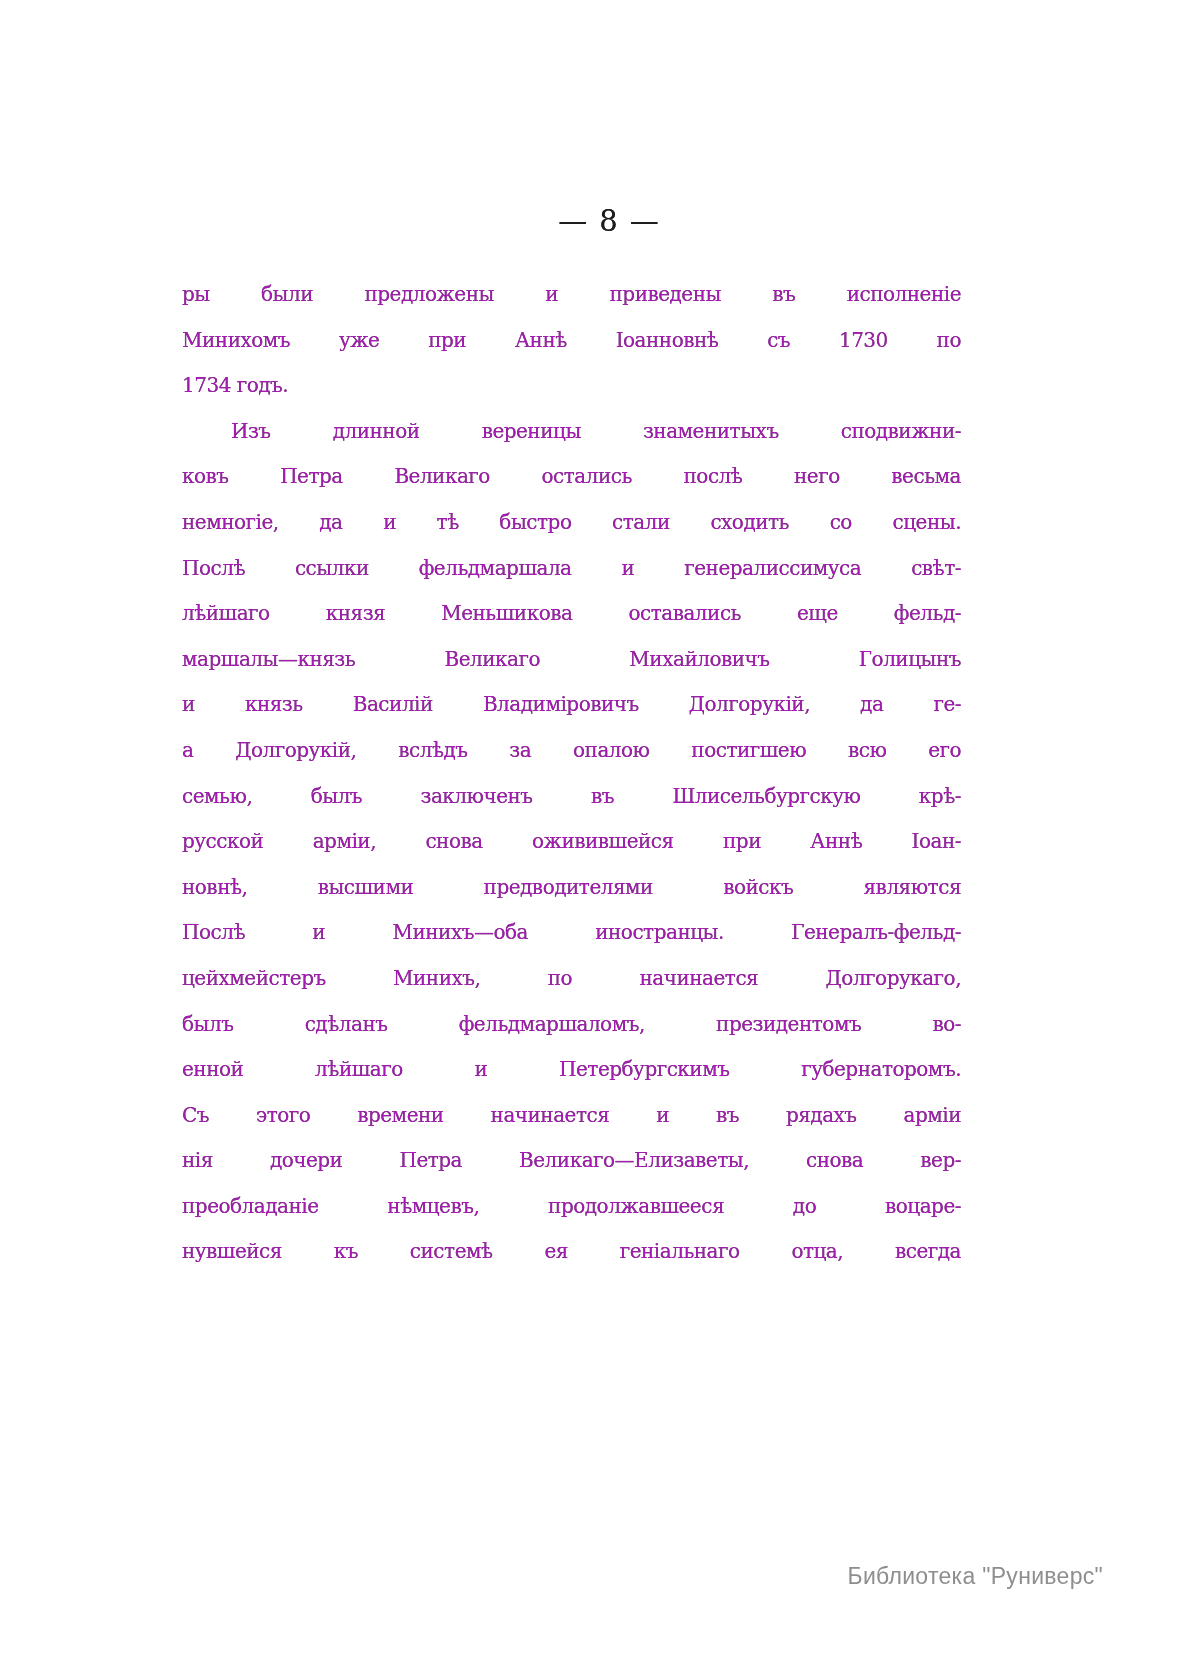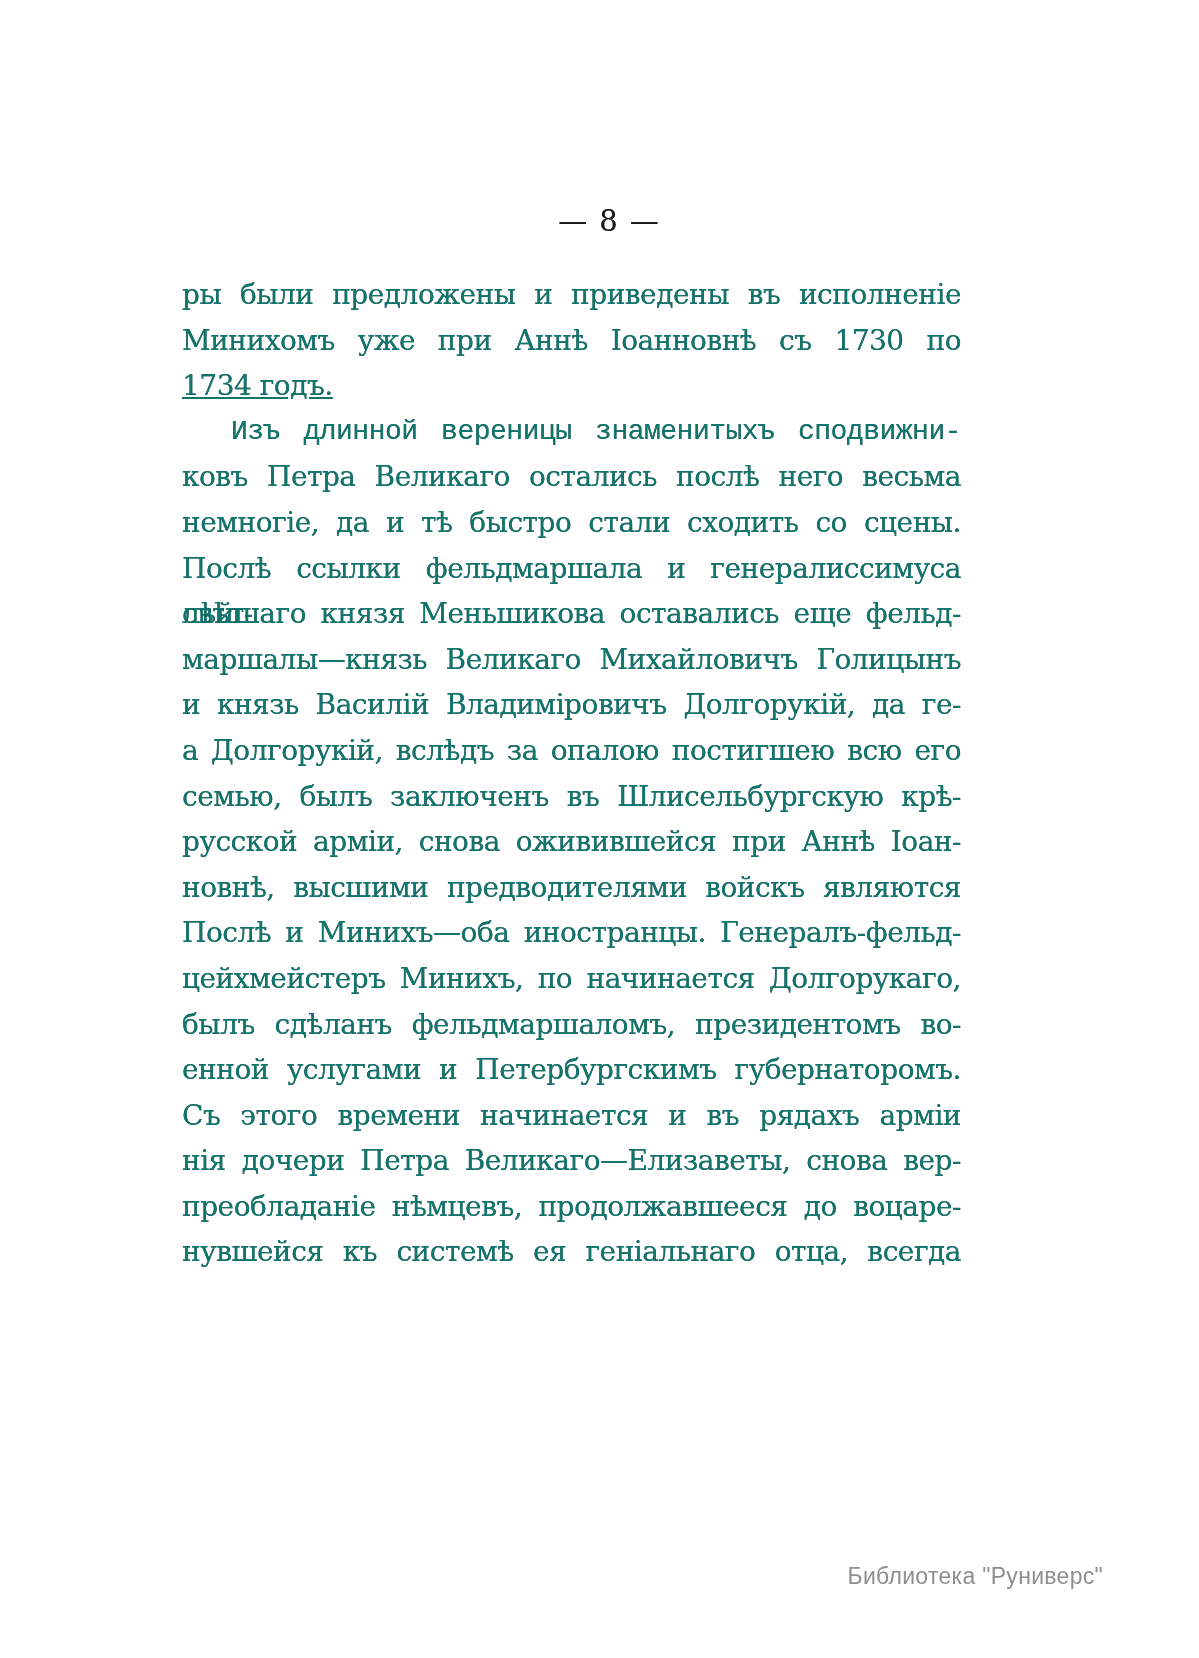--- a/index.html
+++ b/index.html
@@ -34,41 +34,39 @@
   }
   .page-header .num {
     display: inline-block;
     margin: 0 12px;
   }
   .text-block {
     position: absolute;
     top: 272px;
     left: 182px;
     width: 779px;
-    color: #0f766e;
-    font-size: 28px;
+    color: #a21caf;
+    font-size: 20px;
     letter-spacing: -0.5px;
     text-shadow: 0 0 0.6px rgba(0,0,0,0.65);
   }
   .line {
     height: 45.6px;
     line-height: 45.6px;
     text-align: justify;
     text-align-last: justify;
     -moz-text-align-last: justify;
     white-space: normal;
   }
   .line.para-end {
     text-align-last: left;
-    text-decoration: underline;
     -moz-text-align-last: left;
   }
   .line.indent {
     text-indent: 49px;
-    font-family: Liberation Mono, monospace;
   }
   .watermark {
     position: absolute;
     top: 1563px;
     right: 96px;
     font-family: "Liberation Sans", sans-serif;
     font-size: 23px;
     letter-spacing: 0.3px;
     color: #8e8e8e;
     white-space: nowrap;
@@ -94,21 +92,21 @@
     <div class="line">лѣйшаго князя Меньшикова оставались еще фельд-</div>
     <div class="line">маршалы—князь Великаго Михайловичъ Голицынъ</div>
     <div class="line">и князь Василій Владиміровичъ Долгорукій, да ге-</div>
     <div class="line">а Долгорукій, вслѣдъ за опалою постигшею всю его</div>
     <div class="line">семью, былъ заключенъ въ Шлисельбургскую крѣ-</div>
     <div class="line">русской арміи, снова оживившейся при Аннѣ Іоан-</div>
     <div class="line">новнѣ, высшими предводителями войскъ являются</div>
     <div class="line">Послѣ и Минихъ—оба иностранцы. Генералъ-фельд-</div>
     <div class="line">цейхмейстеръ Минихъ, по начинается Долгорукаго,</div>
     <div class="line">былъ сдѣланъ фельдмаршаломъ, президентомъ во-</div>
-    <div class="line">енной услугами и Петербургскимъ губернаторомъ.</div>
+    <div class="line">енной лѣйшаго и Петербургскимъ губернаторомъ.</div>
     <div class="line">Съ этого времени начинается и въ рядахъ арміи</div>
     <div class="line">нія дочери Петра Великаго—Елизаветы, снова вер-</div>
     <div class="line">преобладаніе нѣмцевъ, продолжавшееся до воцаре-</div>
     <div class="line">нувшейся къ системѣ ея геніальнаго отца, всегда</div>
   </div>
 
   <div class="watermark">Библиотека "Руниверс"</div>
 
 </div>
 

